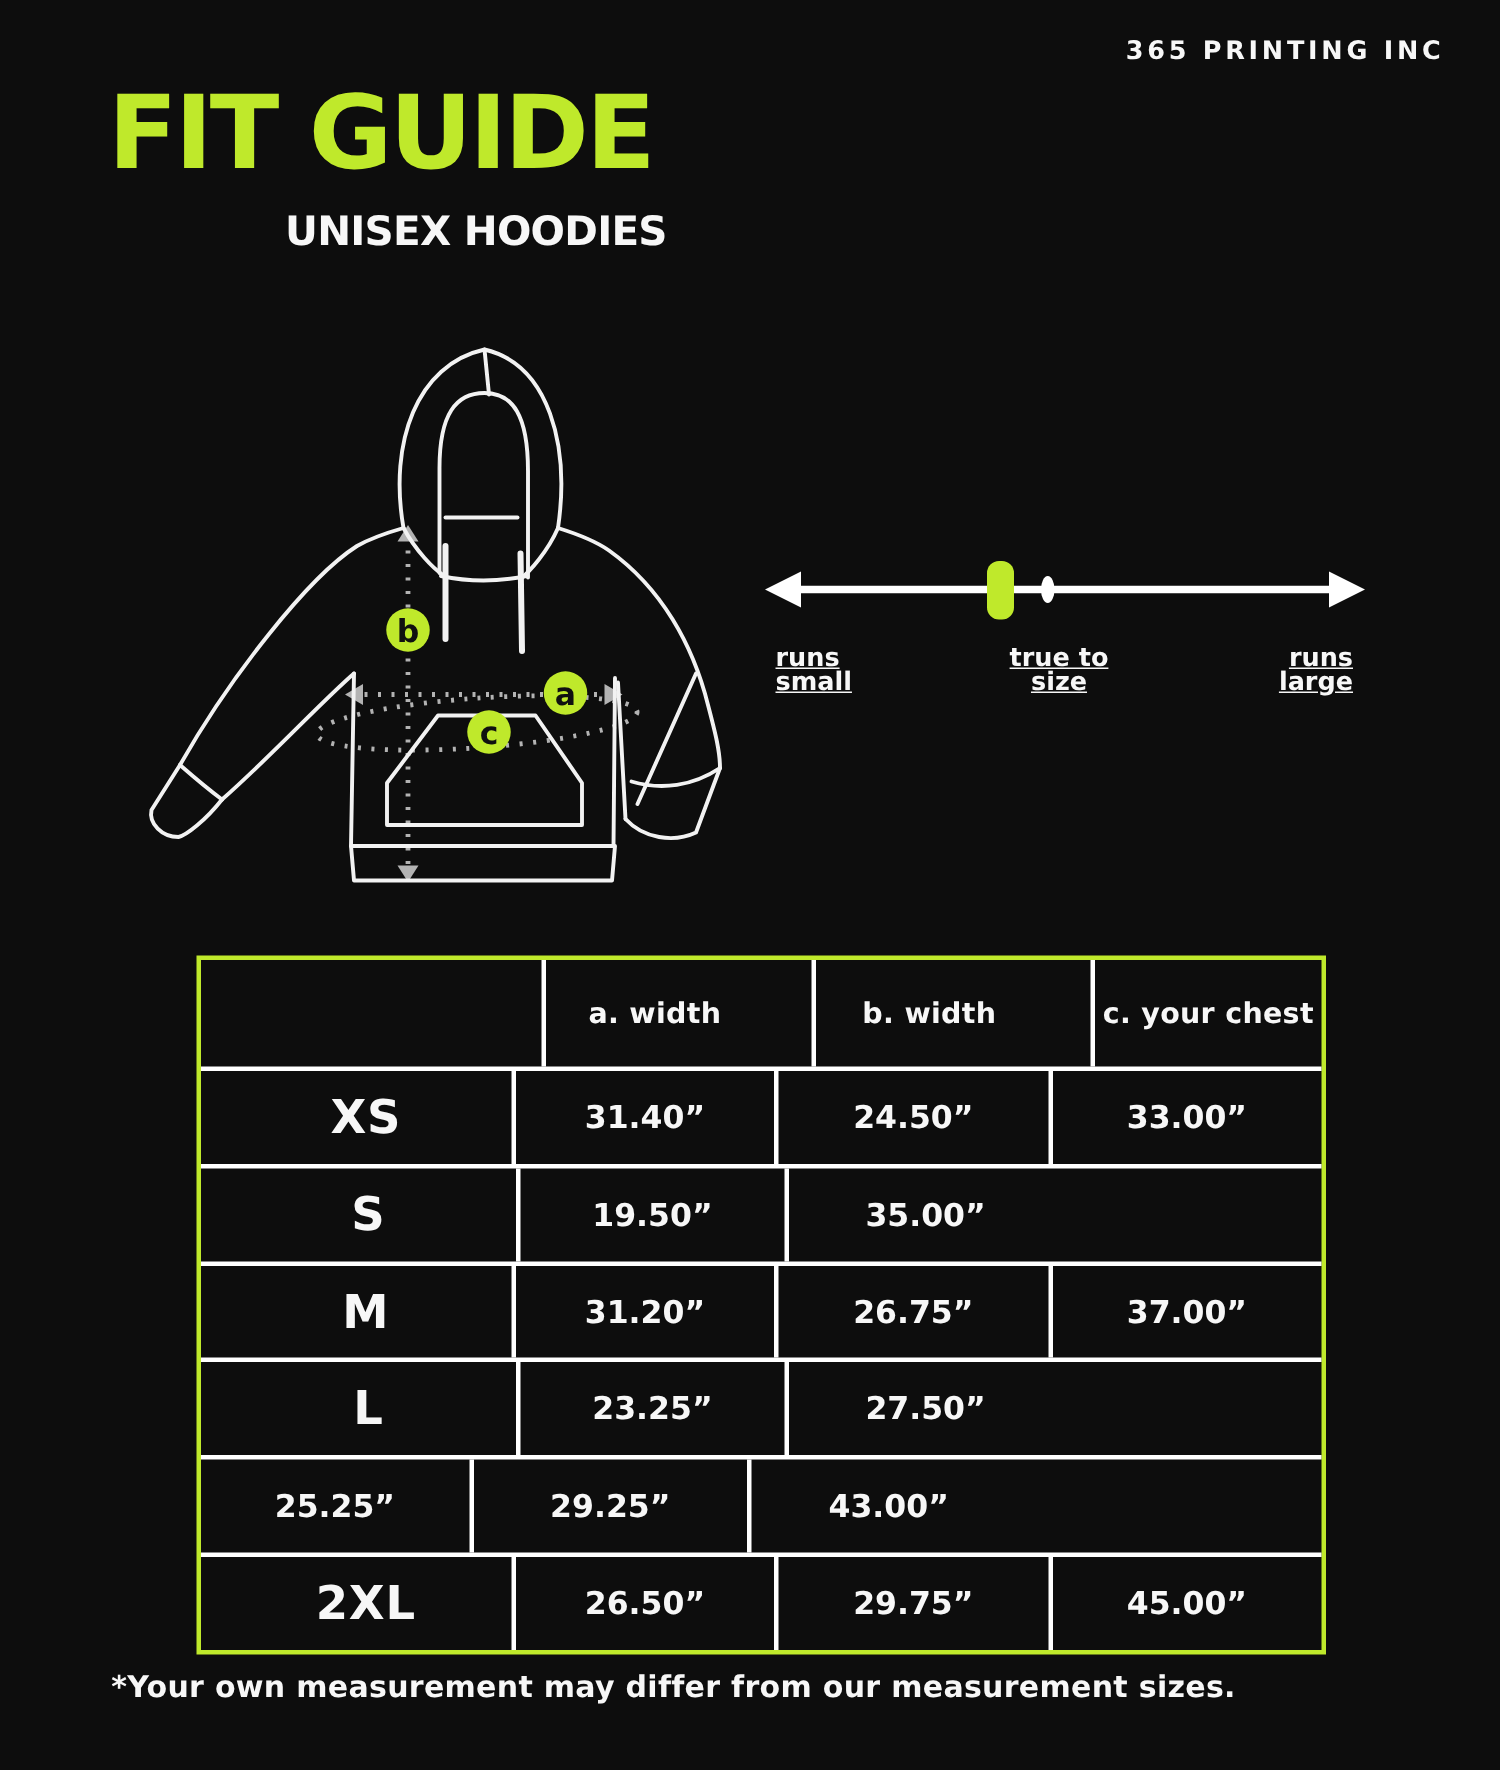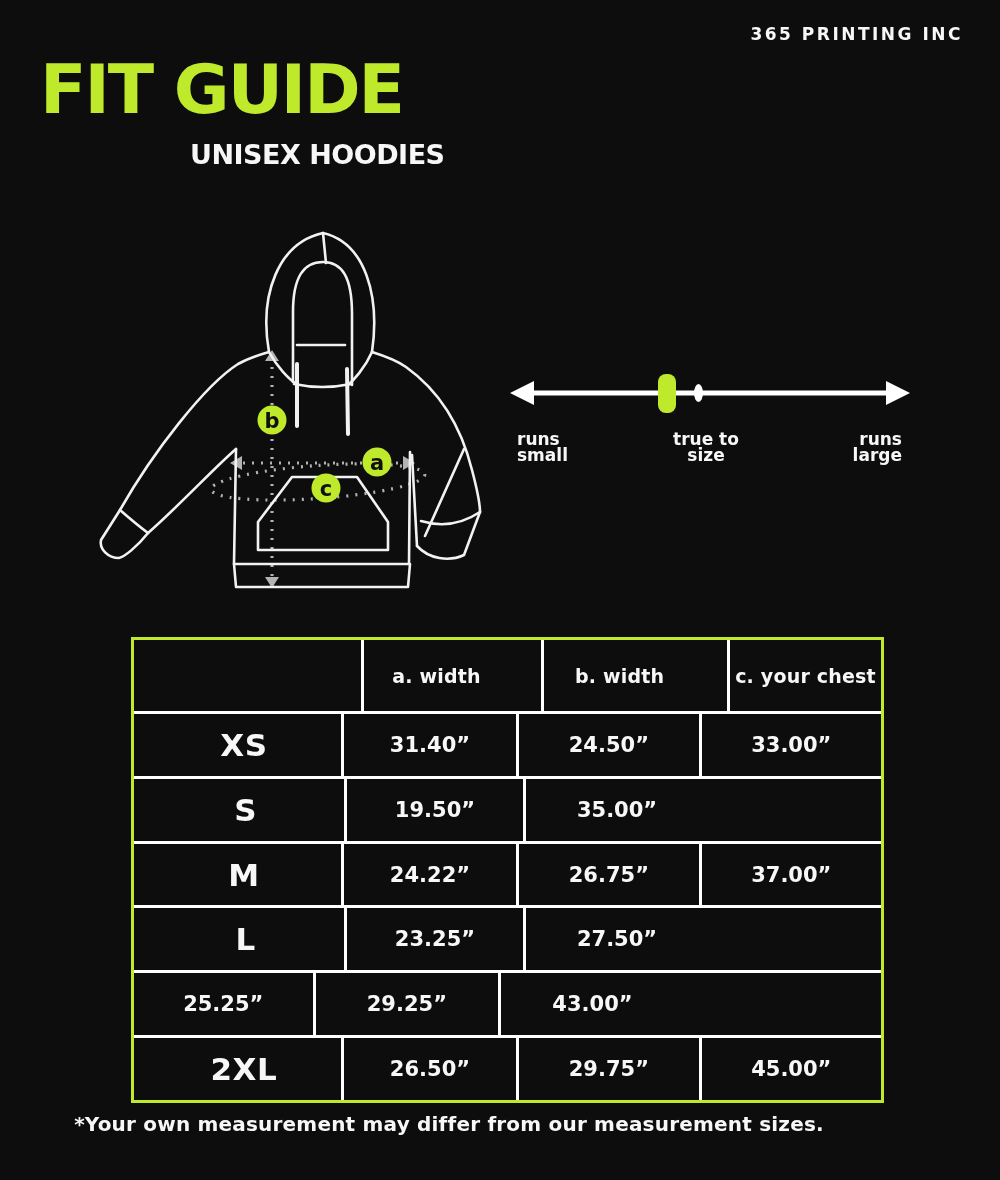--- a/index.html
+++ b/index.html
@@ -14,34 +14,34 @@
   .poster{
     position:relative;width:1000px;height:1180px;background:var(--bg);
     overflow:hidden;color:var(--ink);
   }
   .brand{
     position:absolute;top:24px;right:37px;
     font-size:17px;font-weight:bold;letter-spacing:2.5px;color:var(--ink);
     white-space:nowrap;
   }
   .title{
-    position:absolute;left:40px;top:50px;
+    position:absolute;left:72px;top:50px;
     font-size:68px;font-weight:bold;letter-spacing:-2px;color:var(--accent);
     white-space:nowrap;
   }
   .subtitle{
     position:absolute;left:190px;top:139px;
     font-size:27px;font-weight:bold;letter-spacing:-0.5px;color:var(--ink);
     white-space:nowrap;
   }
   .diagram-svg{position:absolute;left:95px;top:225px;width:400px;height:385px;}
   .scale-svg{position:absolute;left:500px;top:360px;width:420px;height:65px;}
   .scale-label{
     position:absolute;font-size:17px;line-height:16px;font-weight:bold;
-    color:var(--ink);white-space:pre-line;
+    color:var(--ink);white-space:pre-line;text-decoration:underline;
   }
   .scale-label.left{left:517px;top:431px;text-align:left;}
   .scale-label.center{left:646px;top:431px;width:120px;text-align:center;}
   .scale-label.right{left:820px;top:431px;width:82px;text-align:right;}
   .size-table{
     position:absolute;left:131px;top:637px;width:753px;height:466px;
     border:3px solid var(--accent);display:flex;flex-direction:column;
     background:var(--bg);
   }
   .t-row{display:flex;flex:1;border-top:3px solid #fff;min-height:0;}
@@ -146,21 +146,21 @@
       <div class="t-cell c2 val">24.50”</div>
       <div class="t-cell c3 val">33.00”</div>
     </div>
     <div class="t-row">
       <div class="t-cell c0 size">S</div>
       <div class="t-cell c1 val">19.50”</div>
       <div class="t-cell c3 val">35.00”</div>
     </div>
     <div class="t-row">
       <div class="t-cell c0 size">M</div>
-      <div class="t-cell c1 val">24.22”</div>
+      <div class="t-cell c1 val">31.20”</div>
       <div class="t-cell c2 val">26.75”</div>
       <div class="t-cell c3 val">37.00”</div>
     </div>
     <div class="t-row">
       <div class="t-cell c0 size">L</div>
       <div class="t-cell c1 val">23.25”</div>
       <div class="t-cell c2 val">27.50”</div>
     </div>
     <div class="t-row">
       <div class="t-cell c1 val">25.25”</div>

